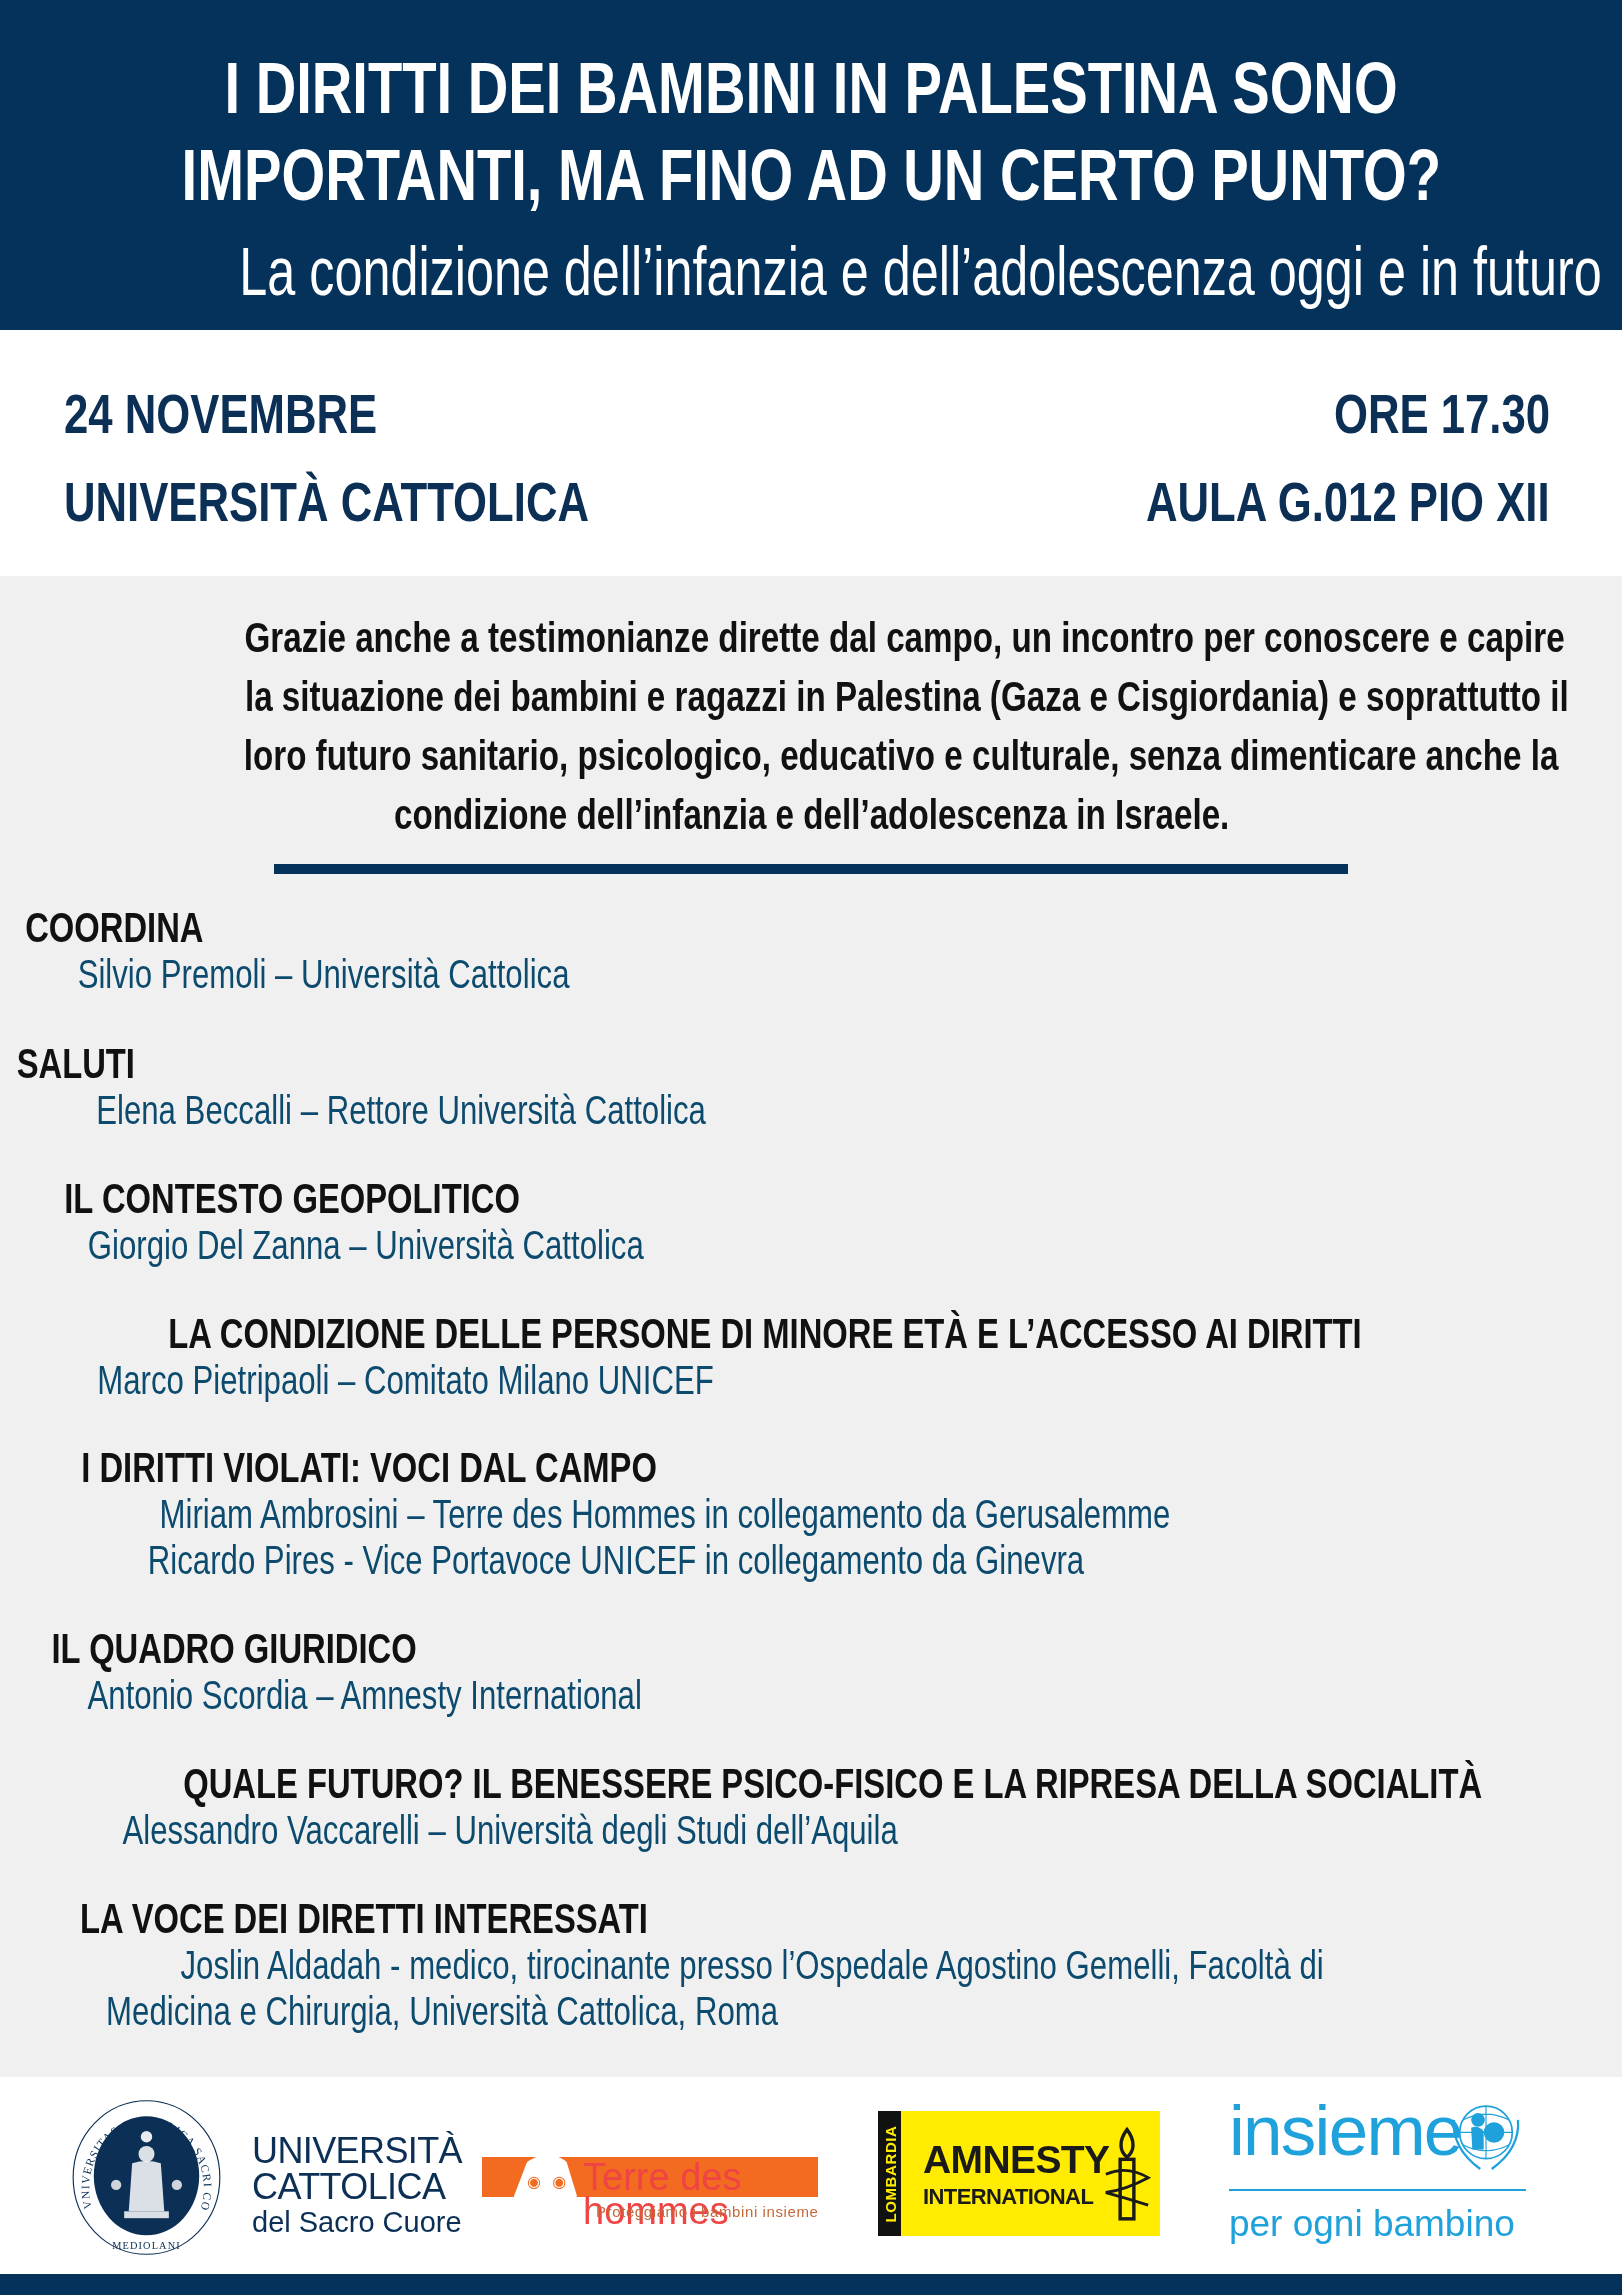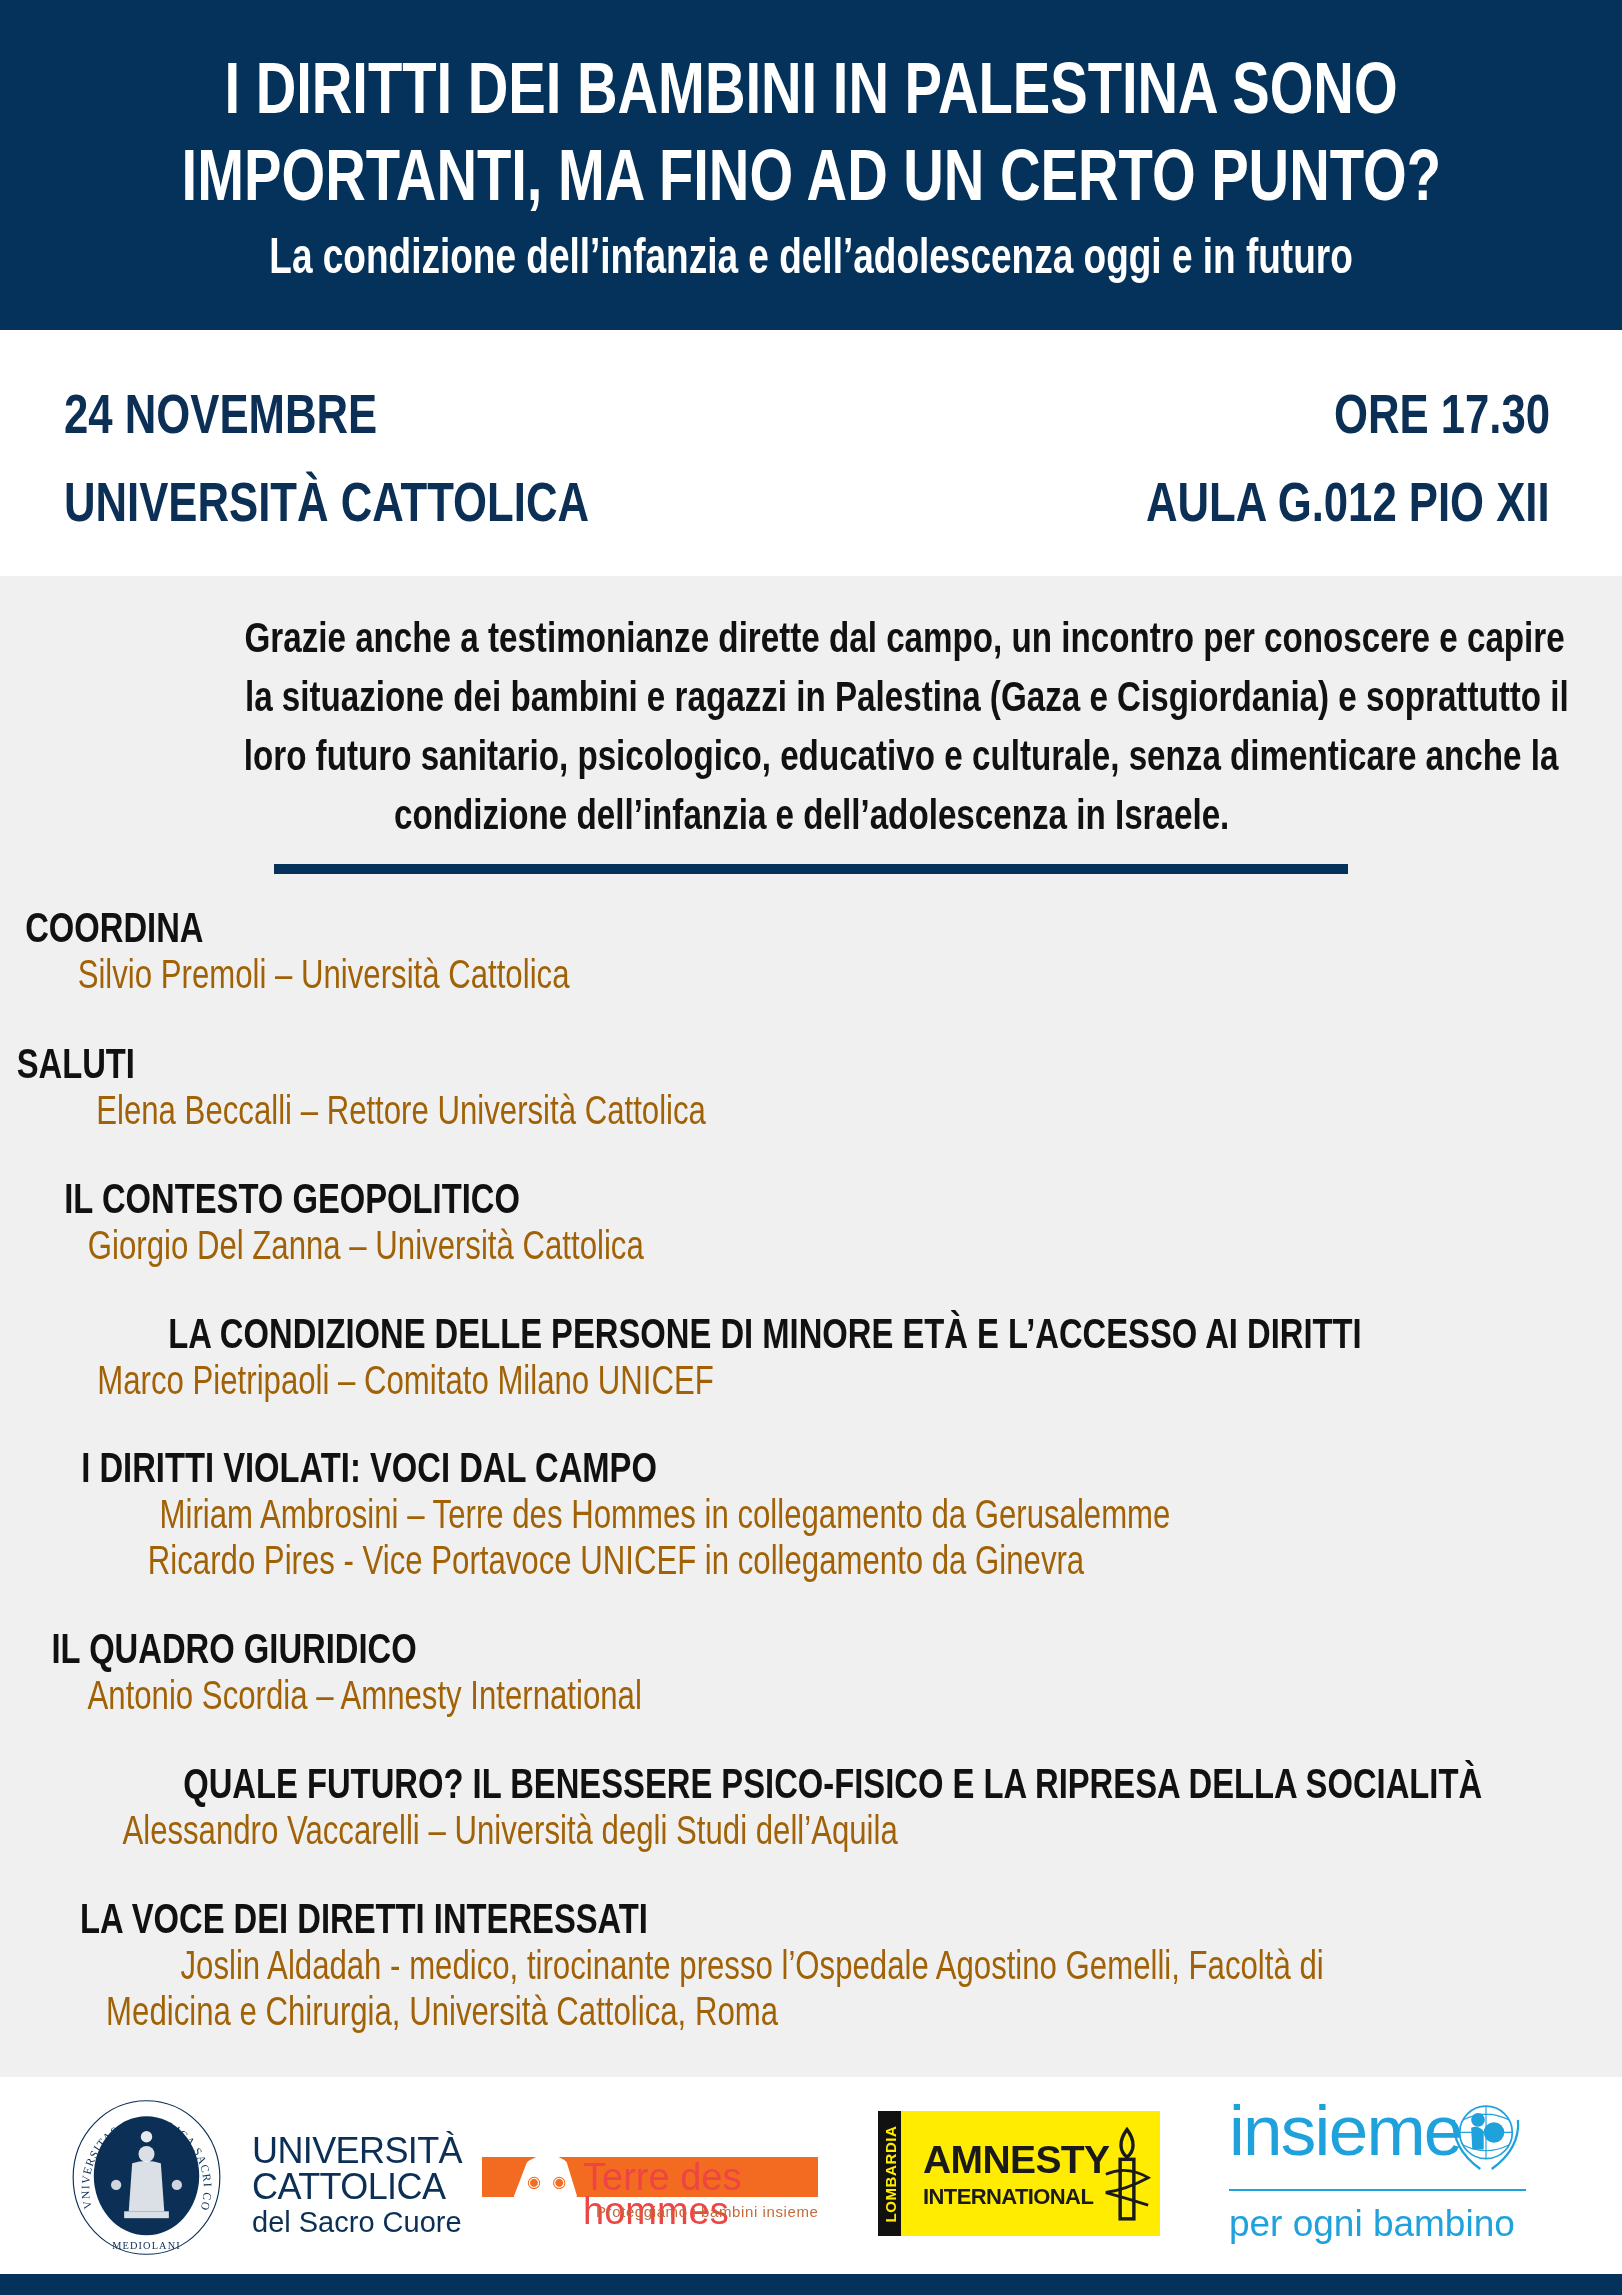--- a/index.html
+++ b/index.html
@@ -10,21 +10,21 @@
   .cond { display: inline-block; transform-origin: center center; white-space: nowrap; }
 
   
   .header {
     position: absolute; left: 0; top: 0; width: 1623px; height: 330px;
     background: #04325a; color: #fff; text-align: center;
   }
   .header .line { position: absolute; left: 0; width: 100%; text-align: center; }
   .title-1 { top: 51px; font-size: 72px; font-weight: 700; line-height: 75px; }
   .title-2 { top: 138px; font-size: 72px; font-weight: 700; line-height: 75px; }
-  .subtitle { top: 225px; font-size: 50px; font-weight: 700; line-height: 63px; }
+  .subtitle { top: 240px; font-size: 68px; font-weight: 400; line-height: 63px; }
 
   
   .info {
     position: absolute; left: 0; top: 330px; width: 1623px; height: 246px;
     background: #ffffff; color: #0b2f55;
   }
   .info .cell { position: absolute; font-size: 56px; font-weight: 700; line-height: 63px; white-space: nowrap; }
   .info .left { left: 64px; transform-origin: left center; }
   .info .right { right: 73px; transform-origin: right center; }
   .info .r1 { top: 52px; }
@@ -41,21 +41,21 @@
     font-size: 42px; font-weight: 700; line-height: 59px; color: #111;
   }
   .intro .iline { position: absolute; left: 0; width: 100%; text-align: center; }
   .divider {
     position: absolute; left: 274px; top: 288px; width: 1074px; height: 9.8px;
     background: #04325a;
   }
 
   .prog-item { position: absolute; left: 0; width: 1623px; text-align: left; }
   .prog-title { font-size: 42px; font-weight: 700; line-height: 46px; color: #111; }
-  .prog-line { font-size: 41px; font-weight: 400; line-height: 46px; color: #a16207; }
+  .prog-line { font-size: 41px; font-weight: 400; line-height: 46px; color: #0c4a6e; }
 
   
   .logos {
     position: absolute; left: 0; top: 2077px; width: 1623px; height: 197px;
     background: #ffffff;
   }
   .bottom-bar {
     position: absolute; left: 0; top: 2274px; width: 1623px; height: 21px;
     background: #04325a;
   }

